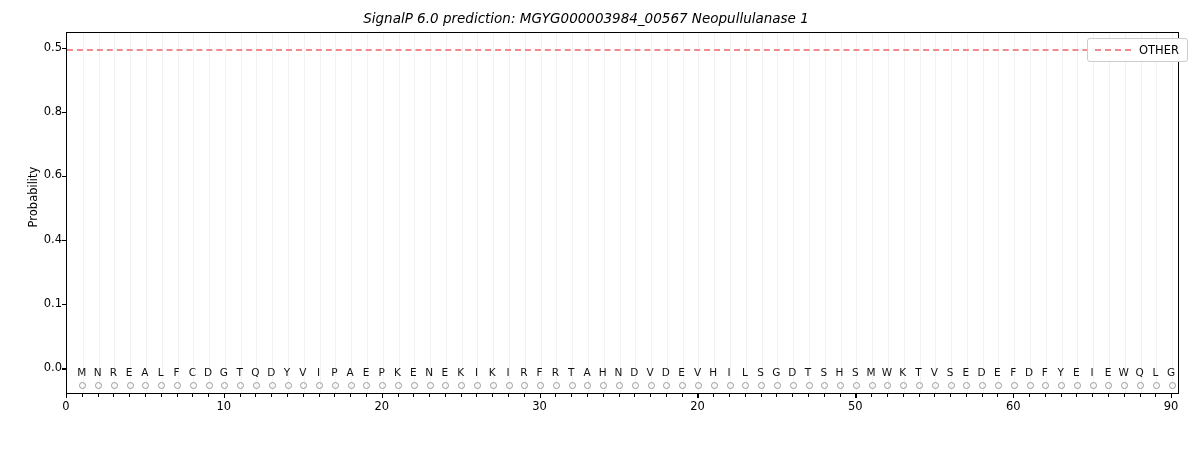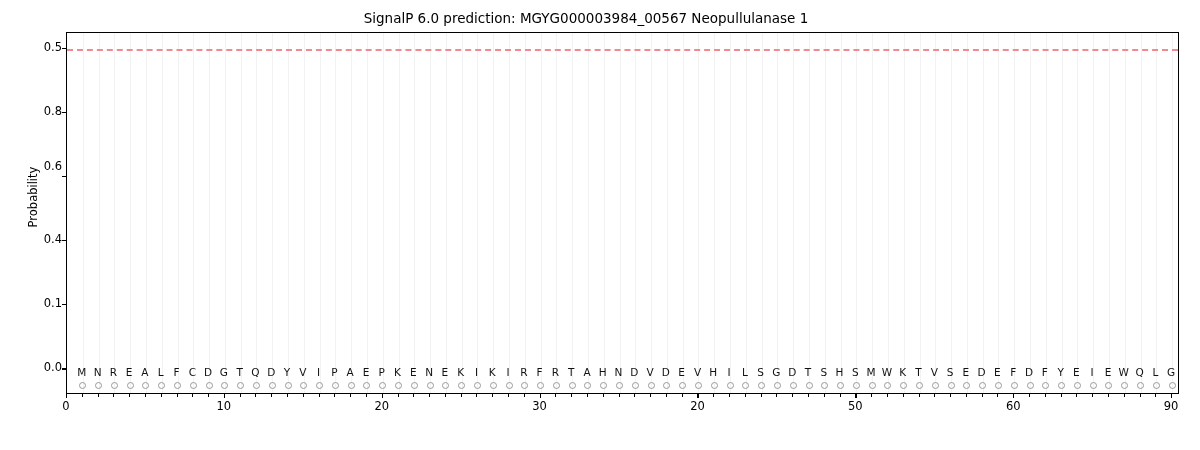--- a/index.html
+++ b/index.html
@@ -26,20 +26,21 @@
   
   #chart-title {
     position: absolute;
     left: 0;
     top: 10px;
     width: 1172px;
     text-align: center;
     font-size: 13.5px;
     color: #000;
     white-space: nowrap;
+    font-style: italic;
   }
 
   
   #plot-area {
     position: absolute;
     left: 66px;
     top: 32px;
     width: 1113px;
     height: 362px;
     background: #ffffff;
@@ -335,21 +336,21 @@
   </div>
 
   <div id="y-axis">
       <div class="ytick-mark" style="top: 368.372px;"></div>
       <div class="ytick-label" style="top: 362.372px;">0.0</div>
       <div class="ytick-mark" style="top: 304.301px;"></div>
       <div class="ytick-label" style="top: 298.301px;">0.1</div>
       <div class="ytick-mark" style="top: 240.23px;"></div>
       <div class="ytick-label" style="top: 234.23px;">0.4</div>
       <div class="ytick-mark" style="top: 176.159px;"></div>
-      <div class="ytick-label" style="top: 161px;">0.6</div>
+      <div class="ytick-label" style="top: 169px;">0.6</div>
       <div class="ytick-mark" style="top: 112.088px;"></div>
       <div class="ytick-label" style="top: 106.088px;">0.8</div>
       <div class="ytick-mark" style="top: 48.0177px;"></div>
       <div class="ytick-label" style="top: 42.0177px;">0.5</div>
     </div>
   <div id="x-axis">
       <div class="xtick-mark" style="left: 66px;"></div>
       <div class="xtick-label" style="left: 66px;">0</div>
       <div class="xtick-mark" style="left: 223.872px;"></div>
       <div class="xtick-label" style="left: 223.872px;">10</div>
@@ -497,14 +498,18 @@
       <div class="residue-letter" style="left: 1092.17px;">I</div>
       <div class="residue-letter" style="left: 1107.96px;">E</div>
       <div class="residue-letter" style="left: 1123.74px;">W</div>
       <div class="residue-letter" style="left: 1139.53px;">Q</div>
       <div class="residue-letter" style="left: 1155.32px;">L</div>
       <div class="residue-letter" style="left: 1171.11px;">G</div>
     </div>
 
   <div id="ylabel">Probability</div>
 
+  <div id="legend">
+    <span id="legend-swatch"></span>
+    <span id="legend-label">OTHER</span>
+  </div>
 
 </div>
 
 </body></html>

